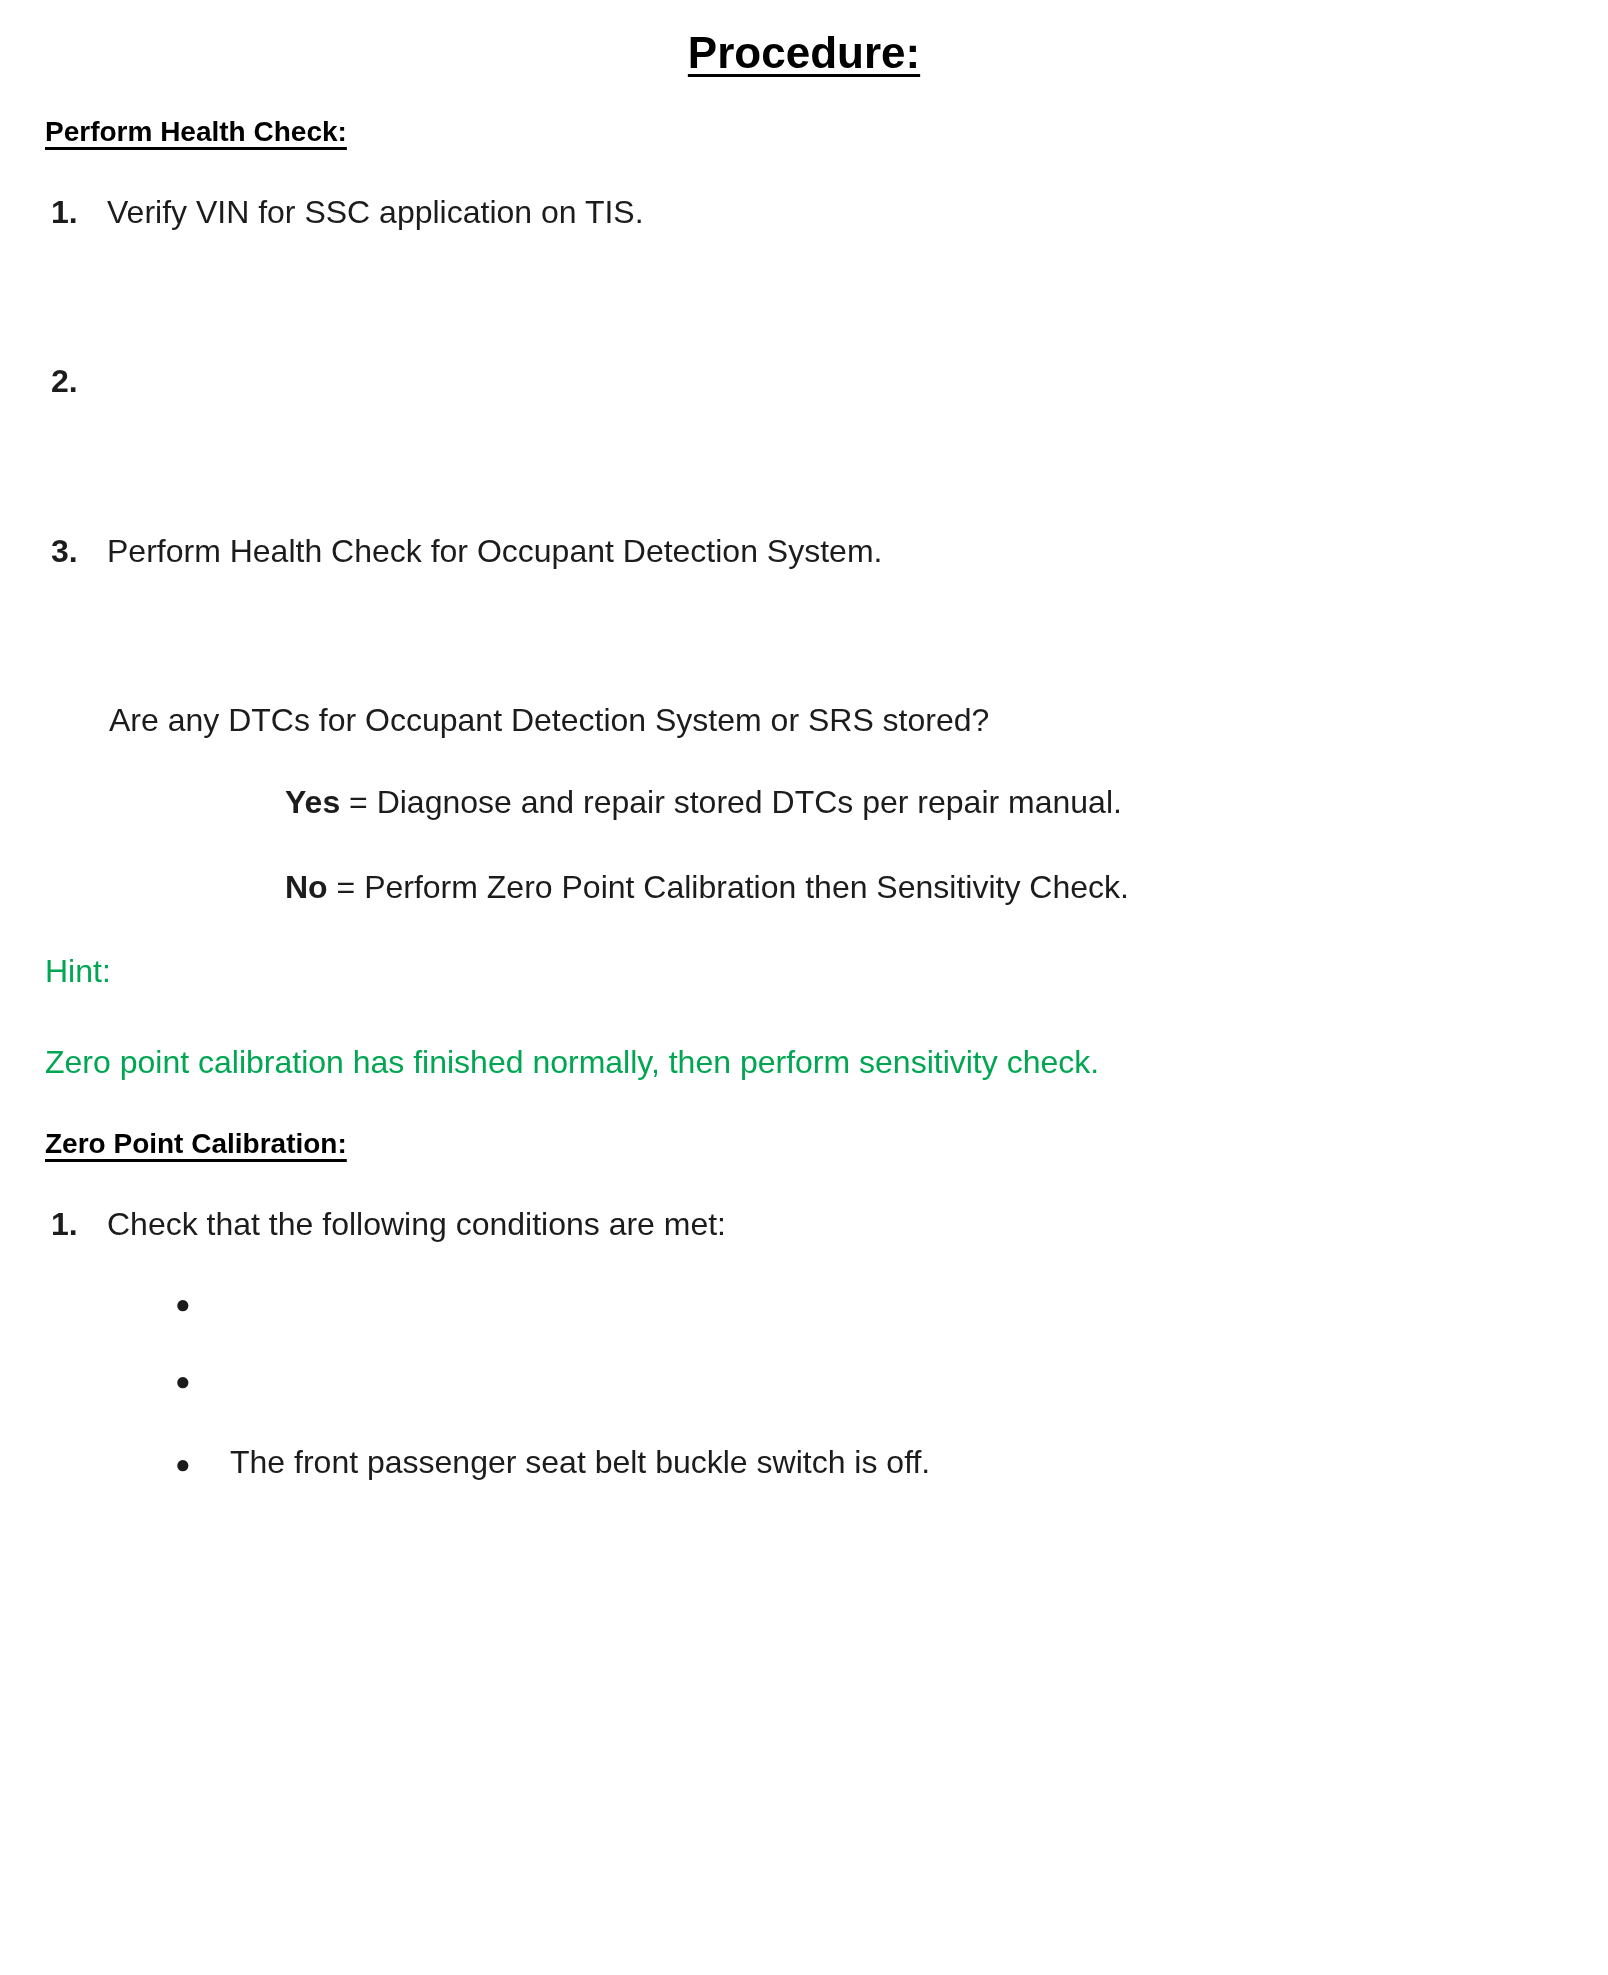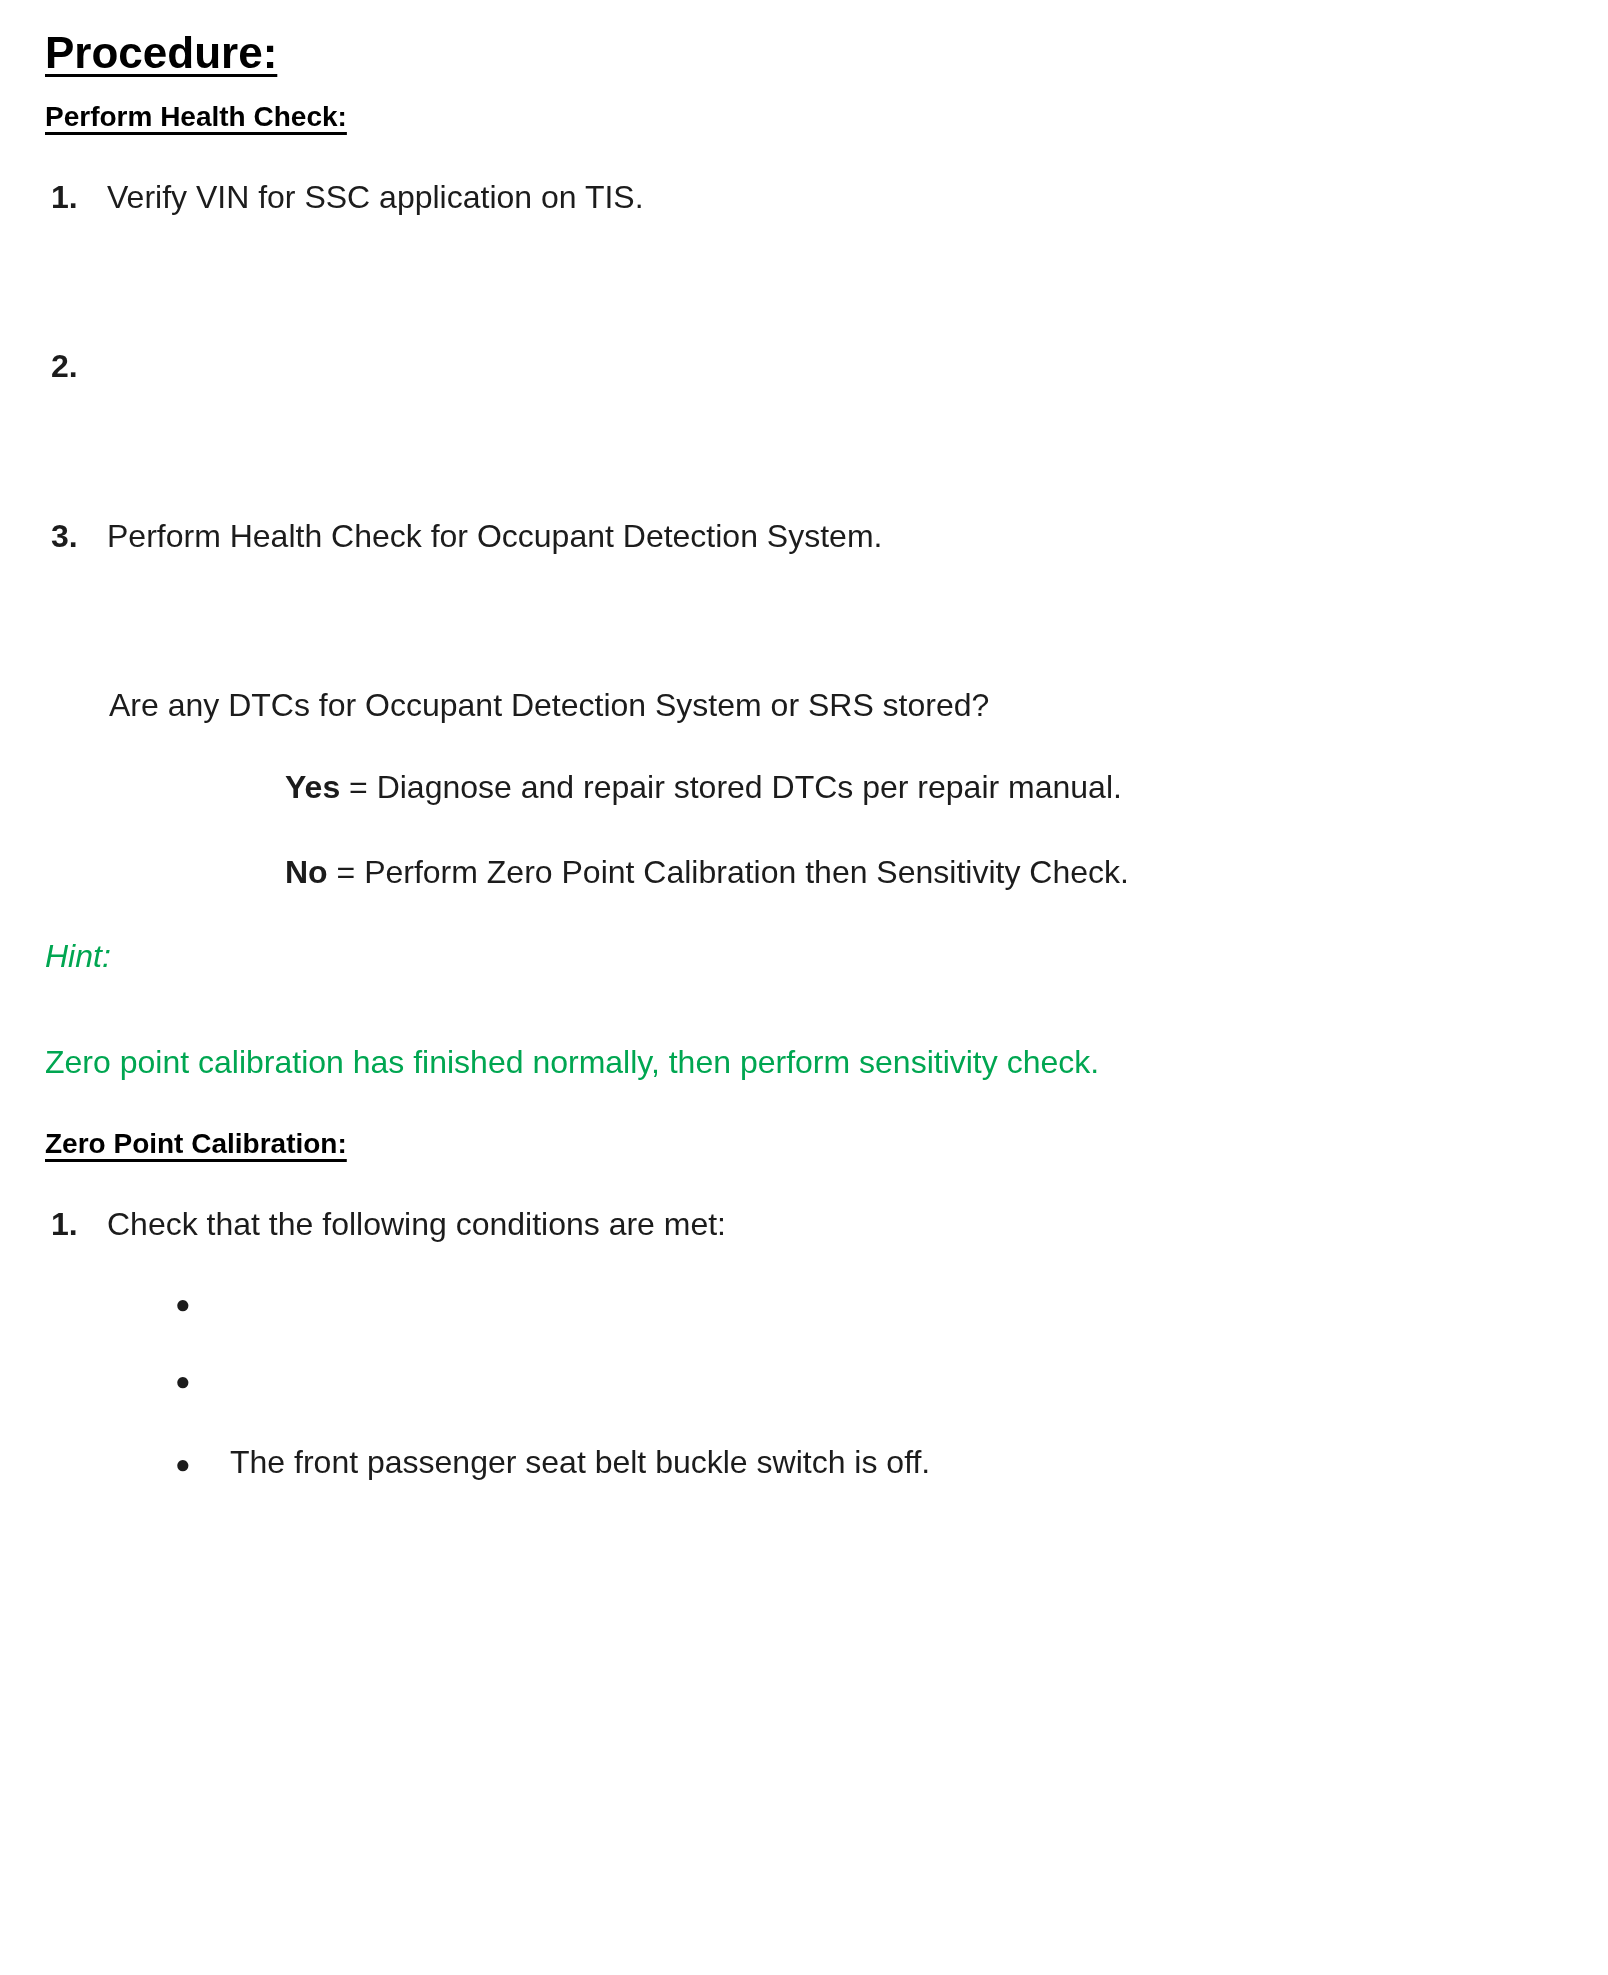--- a/index.html
+++ b/index.html
@@ -18,21 +18,22 @@
     font-size: 32px;
     line-height: 1.3;
   }
   .title {
     font-size: 44px;
     font-weight: bold;
     color: #000000;
     text-decoration: underline;
     text-underline-offset: 6px;
     text-decoration-thickness: 3px;
-    margin: 0 0 18px 0;
+    margin: 0 0 33px 0;
+    text-align: center;
   }
   .section-heading {
     font-size: 28px;
     font-weight: bold;
     color: #000000;
     text-decoration: underline;
     text-underline-offset: 6px;
     text-decoration-thickness: 3px;
     margin: 0 0 41px 0;
   }
@@ -52,22 +53,21 @@
   .question {
     margin: 0 0 40px 64px;
   }
   .answer {
     margin: 0 0 43px 240px;
   }
   .answer .answer-label {
     font-weight: bold;
   }
   .hint-label {
-    margin: 0 0 64px 0;
-    font-style: italic;
+    margin: 0 0 49px 0;
   }
   .hint-text {
     margin: 0 0 43px 0;
   }
   .green {
     color: #00A651;
   }
   .bullet-item {
     display: flex;
     align-items: baseline;

